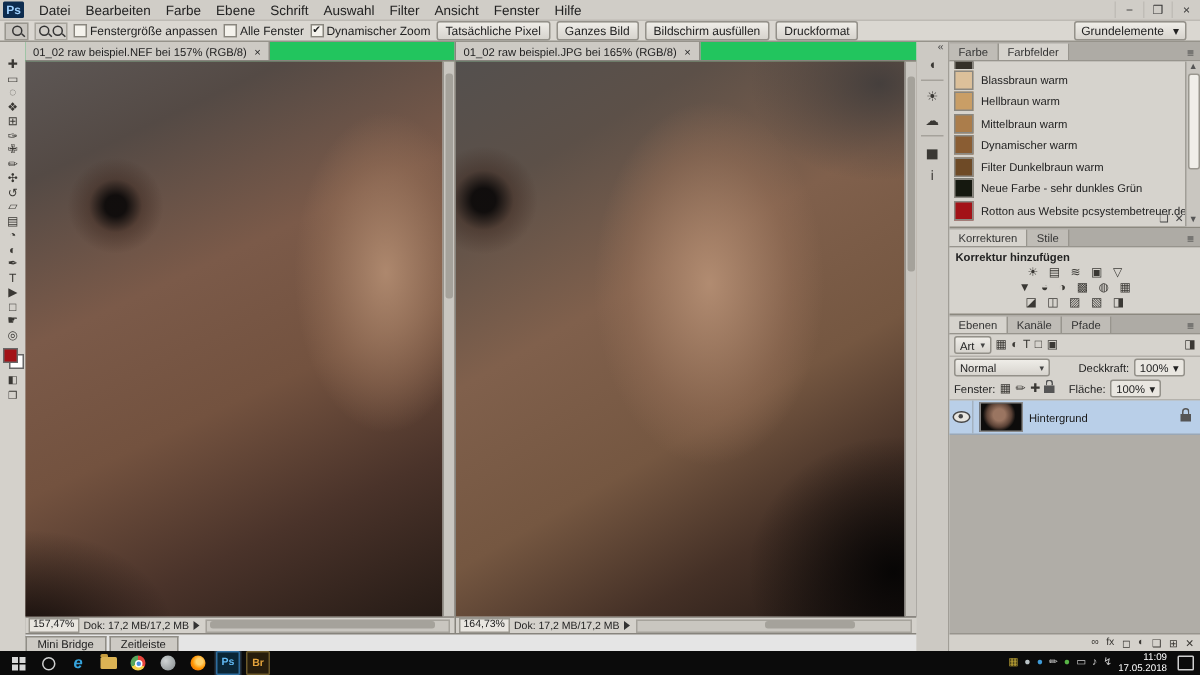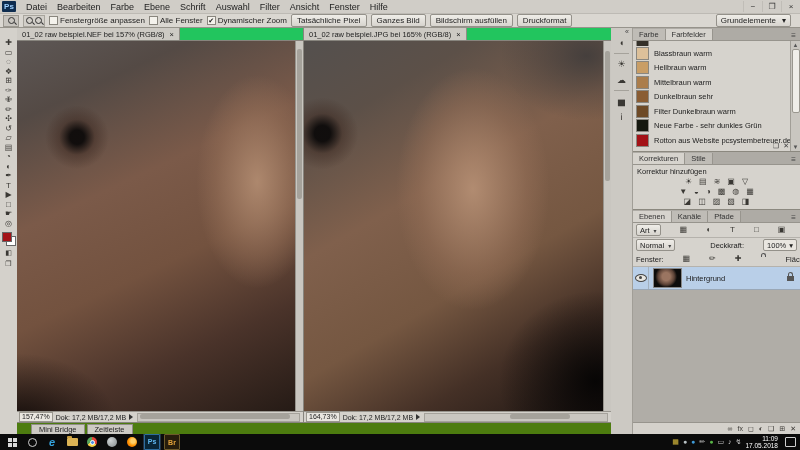--- a/index.html
+++ b/index.html
@@ -49,21 +49,21 @@
     radial-gradient(ellipse 40% 25% at 92% 4%, rgba(64,60,59,.9), rgba(0,0,0,0) 70%),
     linear-gradient(150deg,#54504e 0%,#5c5048 18%,#80604c 40%,#755741 62%,#443026 80%,#1c1411 100%)}
   .vscroll{position:absolute;top:0;right:0;bottom:0;width:7px;background:#c9c6c0;border-left:1px solid #97948d}
   .vthumb{position:absolute;left:1px;width:5px;background:#a5a29b;border-radius:2px}
   .statusbar{height:10px;background:#d4d1cb;border-top:1px solid #97948d;display:flex;align-items:center;font-size:7px;gap:3px;padding:0 2px;flex:none}
   .zoomfield{background:#e9e6e0;border:1px solid #9a978f;height:8px;line-height:8px;padding:0 2px;min-width:26px}
   .docinfo{white-space:nowrap}
   .tri-r{width:0;height:0;border-left:4px solid #333;border-top:3px solid transparent;border-bottom:3px solid transparent}
   .hscroll{flex:1;height:7px;background:#c9c6c0;border:1px solid #a5a29b;position:relative;margin:0 1px}
   .hthumb{position:absolute;top:0;height:5px;background:#a5a29b;border-radius:2px;margin:0px}
-  .minibridge-row{height:11px;background:#4d7c0f;border-top:1px solid #87847d;display:flex;gap:2px;padding-left:14px;align-items:flex-end;flex:none}
+  .minibridge-row{height:11px;background:#e5e5e5;border-top:1px solid #87847d;display:flex;gap:2px;padding-left:0;align-items:flex-end;flex:none}
   .mb-tab{background:#cdcac4;border:1px solid #908d86;border-bottom:none;font-size:7.5px;padding:0 7px;height:9px;line-height:9px}
   
   .dock{position:absolute;top:28px;right:0;width:189px;bottom:16px;display:flex}
   .icondock{width:21px;background:#ccc9c3;border-right:1px solid #a19e97;display:flex;flex-direction:column;align-items:center;flex:none}
   .collapse{align-self:flex-end;font-size:7px;padding:0 3px;color:#444}
   .dock-icon{width:17px;height:14px;margin:1px 0;font-size:9px;line-height:14px;text-align:center;color:#3a3834}
   .dock-sep{width:15px;border-top:1px solid #a5a29b;margin:2px 0}
   .panels{flex:1;display:flex;flex-direction:column;min-width:0}
   .panel-tabs{height:12px;background:#aeaba5;display:flex;align-items:flex-end;border-bottom:1px solid #97948d;flex:none}
   .ptab{font-size:7.5px;padding:1px 6px;background:#bfbcb6;border-right:1px solid #98958e;color:#333;white-space:nowrap}
@@ -73,24 +73,24 @@
   .swatch-rows{position:absolute;inset:0 9px 0 0;overflow:hidden}
   .swatch-row{display:flex;align-items:center;height:14.5px;gap:5px;padding-left:3px}
   .swatch-row.partial{height:5px;overflow:hidden}
   .swatch{width:11px;height:11px;border:1px solid #8a8780;flex:none}
   .swatch-label{font-size:7.5px;color:#222;white-space:nowrap;overflow:hidden}
   .sw-scroll{position:absolute;top:0;right:0;bottom:0;width:9px;background:#c9c6c0;border-left:1px solid #a19e97}
   .sw-thumb{position:absolute;top:8px;left:1px;width:6px;height:62px;background:#f0eee9;border:1px solid #9a978f;border-radius:2px}
   .sw-arrow{position:absolute;left:0;right:0;text-align:center;font-size:6px;color:#555;line-height:8px}
   .sw-btns{position:absolute;right:11px;bottom:1px;display:flex;gap:4px;font-size:7px;color:#444}
   .adj-body{height:40px;background:#d6d3cd;border-bottom:1px solid #8b887f;padding:2px 4px;flex:none}
-  .adj-heading{font-size:7.5px;font-weight:normal;margin-bottom:1px}
+  .adj-heading{font-size:7.5px;font-weight:bold;margin-bottom:1px}
   .adj-row{display:flex;justify-content:center;gap:7px;font-size:8px;line-height:10px;color:#3a3834}
   .layers-body{flex:1;display:flex;flex-direction:column;min-height:0;background:#d6d3cd}
-  .lrow{display:flex;align-items:center;gap:19px;padding:0 3px;flex:none;font-size:7.5px}
+  .lrow{display:flex;align-items:center;gap:3px;padding:0 3px;flex:none;font-size:7.5px}
   .filter-row{height:14px;border-bottom:1px solid #b5b2ac}
   .blend-row{height:14px}
   .lock-row{height:14px;border-bottom:1px solid #b5b2ac}
   .dd{border:1px solid #94918a;background:linear-gradient(#efede8,#d7d4ce);height:10px;display:flex;align-items:center;gap:4px;padding:0 3px;border-radius:2px}
   .dd .arr{font-size:6px;color:#444}
   .val{border:1px solid #94918a;background:#e9e6e0;height:10px;display:flex;align-items:center;gap:3px;padding:0 3px;border-radius:2px}
   .mini-icon{font-size:8px;color:#3a3834;line-height:12px}
   .layers-list{flex:1;background:#b0ada7;min-height:0}
   .layer-row{height:22px;background:#b9cfe8;display:flex;align-items:center;border-bottom:1px solid #9aa7b5}
   .eye-cell{width:15px;height:100%;border-right:1px solid #a4b2c0;display:flex;align-items:center;justify-content:center;flex:none}
@@ -288,21 +288,21 @@
         <div class="swatch-row">
           <span class="swatch" style="background: rgb(201, 158, 102);"></span>
           <span class="swatch-label">Hellbraun warm</span>
         </div>
         <div class="swatch-row">
           <span class="swatch" style="background: rgb(171, 125, 75);"></span>
           <span class="swatch-label">Mittelbraun warm</span>
         </div>
         <div class="swatch-row">
           <span class="swatch" style="background: rgb(138, 93, 51);"></span>
-          <span class="swatch-label">Dunkelbraun sehr</span>
+          <span class="swatch-label">Dynamischer warm</span>
         </div>
         <div class="swatch-row">
           <span class="swatch" style="background: rgb(110, 74, 38);"></span>
           <span class="swatch-label">Filter Dunkelbraun warm</span>
         </div>
         <div class="swatch-row">
           <span class="swatch" style="background: rgb(21, 24, 15);"></span>
           <span class="swatch-label">Neue Farbe - sehr dunkles Grün</span>
         </div>
         <div class="swatch-row">

